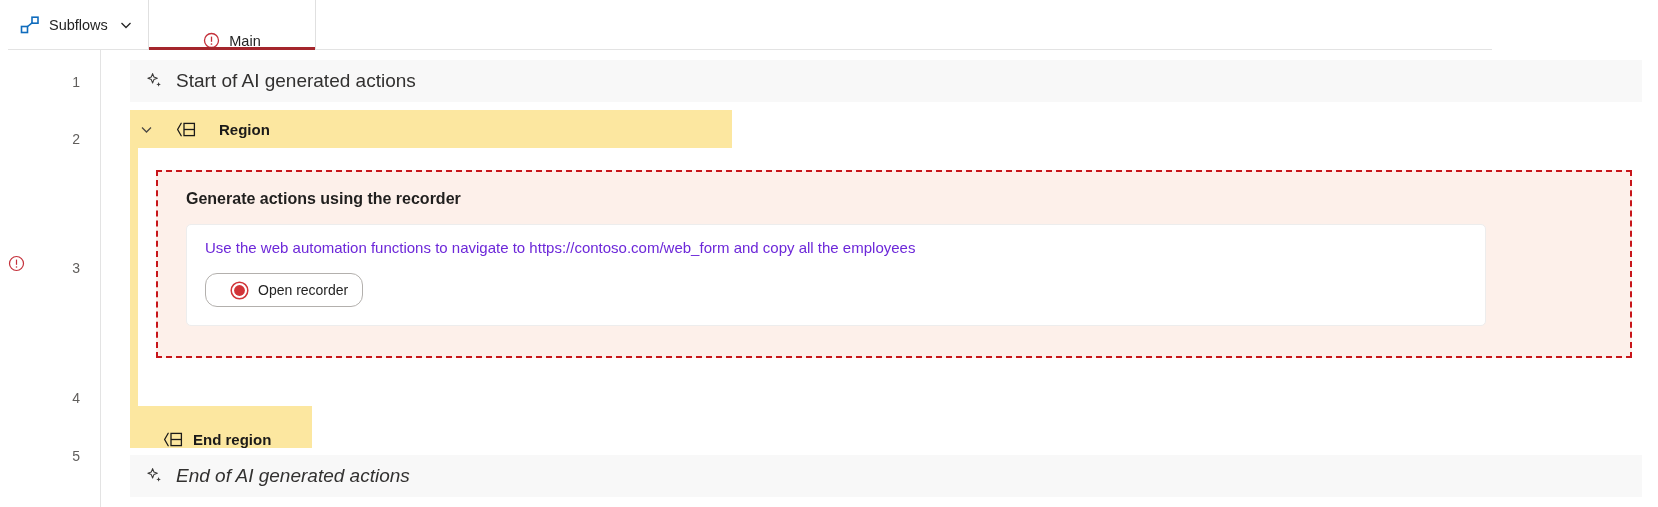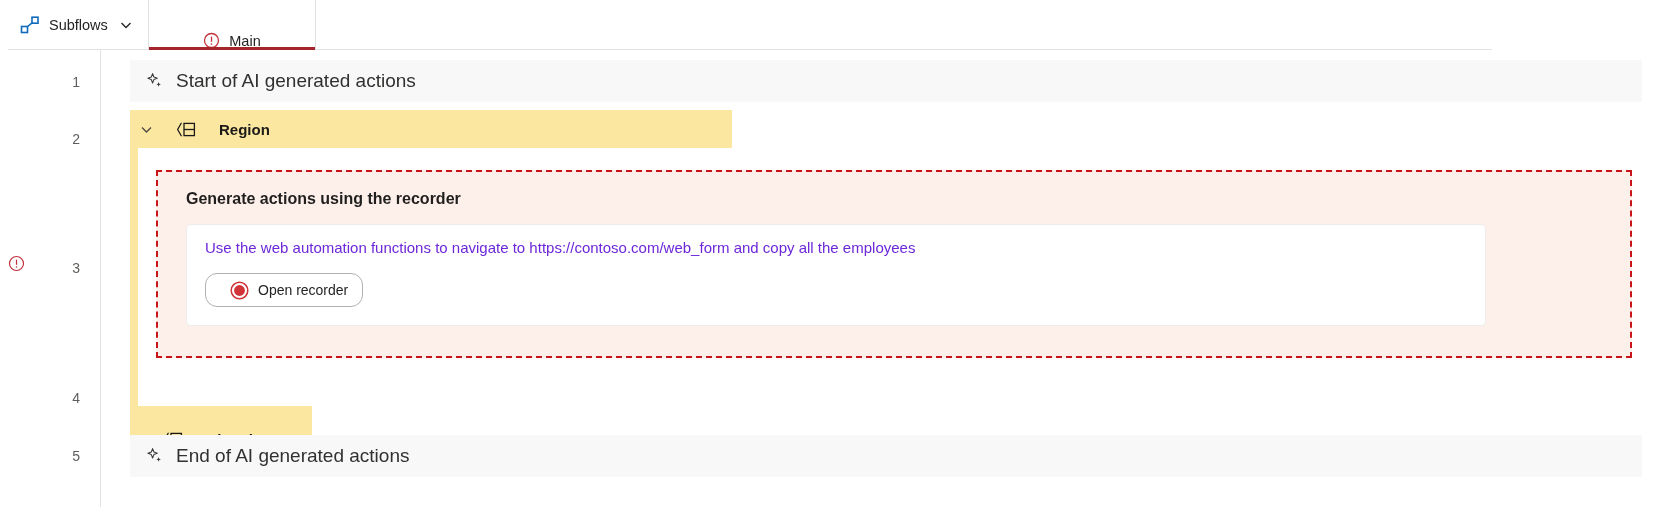--- a/index.html
+++ b/index.html
@@ -237,21 +237,21 @@
       <span class="icon">
         <svg width="20" height="17" viewBox="0 0 20 17">
           <polyline points="5.2,2.2 1.6,8.5 5.2,14.8" fill="none" stroke="#1b1a19" stroke-width="1.3" stroke-linejoin="round" stroke-linecap="round"></polyline>
           <rect x="8" y="2.4" width="10.4" height="12.2" fill="none" stroke="#1b1a19" stroke-width="1.3"></rect>
           <line x1="8" y1="8.5" x2="18.4" y2="8.5" stroke="#1b1a19" stroke-width="1.3"></line>
         </svg>
       </span>
       <span class="endregion-word">End region</span>
     </div>
 
-    <div class="row-ai" style="top:385px;">
+    <div class="row-ai" style="top:405px;font-style:italic;">
       <span class="icon">
         <svg width="18" height="18" viewBox="0 0 18 18">
           <path d="M6.6 1.6 L7.9 5.0 L11.3 6.3 L7.9 7.6 L6.6 11.0 L5.3 7.6 L1.9 6.3 L5.3 5.0 Z" fill="none" stroke="#3b3a39" stroke-width="1.05" stroke-linejoin="round"></path>
           <path d="M12.6 10.1 L13.25 11.75 L14.9 12.4 L13.25 13.05 L12.6 14.7 L11.95 13.05 L10.3 12.4 L11.95 11.75 Z" fill="#3b3a39"></path>
         </svg>
       </span>
       <span class="row-ai-label">End of AI generated actions</span>
     </div>
 
   </div>

